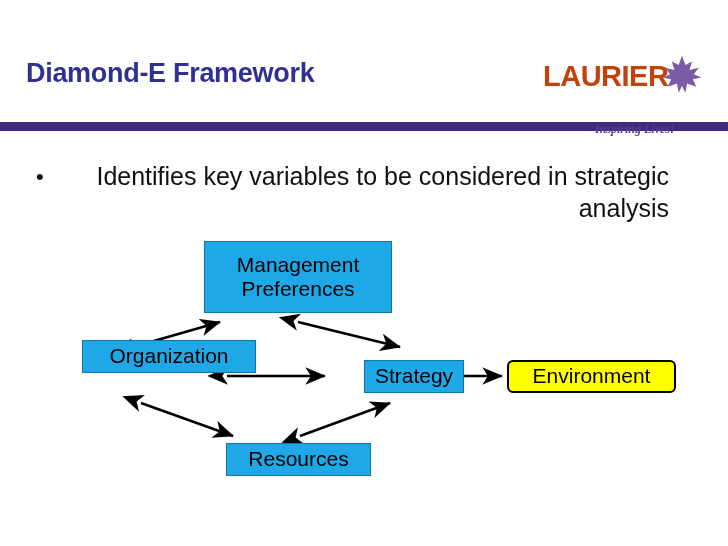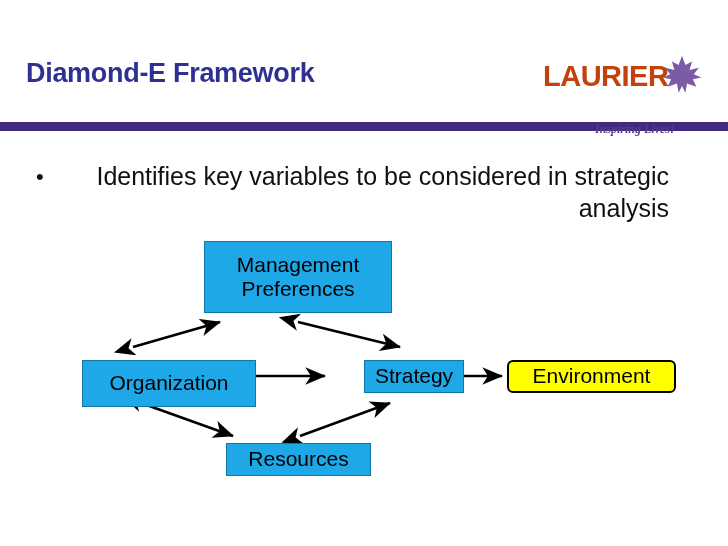--- a/index.html
+++ b/index.html
@@ -136,21 +136,21 @@
     background: #1fa8e8;
     border: 1px solid #1277a8;
     margin-left: 34px;
   }
   .node.yellow {
     background: #ffff00;
     border: 2px solid #000000;
   }
 
   #node-management  { left: 170px; top: 241px; width: 188px; height: 72px; }
-  #node-organization{ left: 48px;  top: 360px; width: 174px; height: 47px; }
+  #node-organization{ left: 48px;  top: 340px; width: 174px; height: 33px; }
   #node-strategy    { left: 330px; top: 360px; width: 100px; height: 33px; }
   #node-environment { left: 507px; top: 360px; width: 169px; height: 33px; border-radius: 6px; }
   #node-resources   { left: 192px; top: 443px; width: 145px; height: 33px; }
 </style>
 </head>
 <body>
 
 <div id="slide">
 
   <div id="slide-title">Diamond-E Framework</div>

